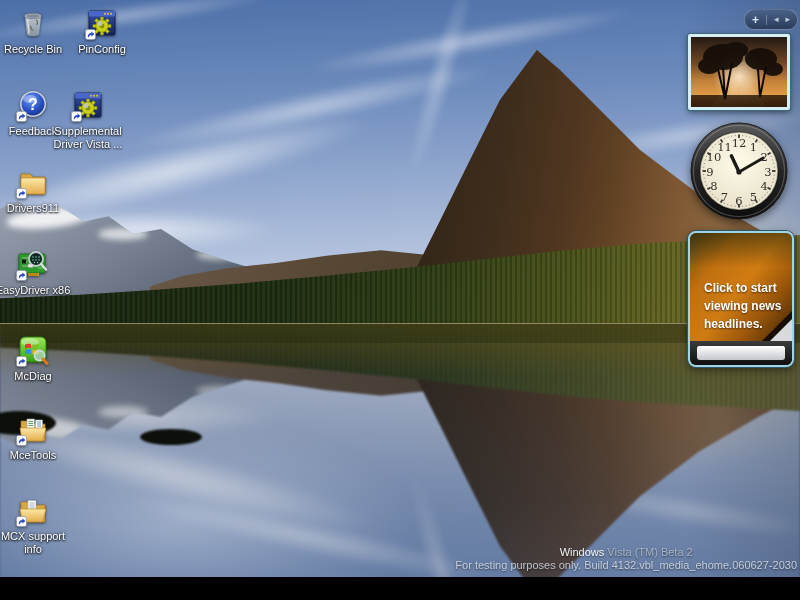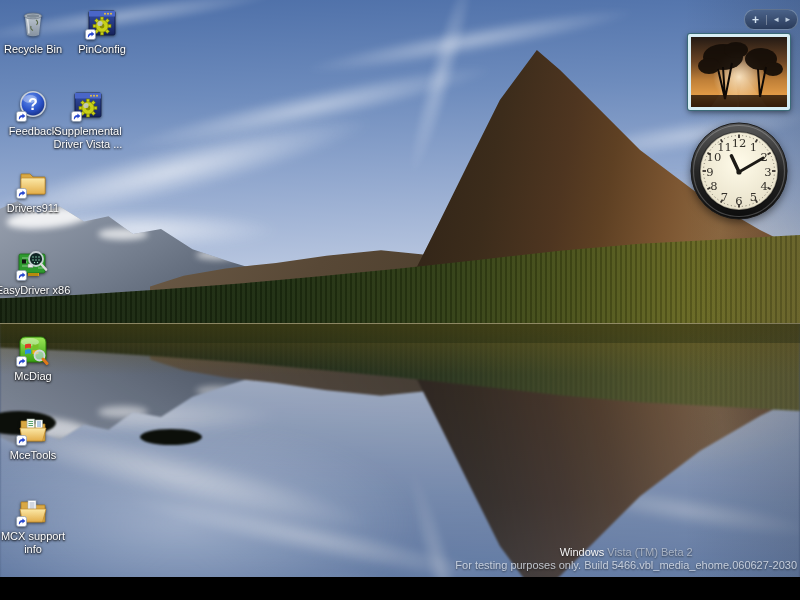--- a/index.html
+++ b/index.html
@@ -503,27 +503,35 @@
         <text class="cnum" x="36.5" y="30.7" text-anchor="middle">11</text>
       </g>
       <g stroke="#1c1a16" stroke-linecap="round">
         <line x1="51" y1="52" x2="43.4" y2="35.7" stroke-width="3.4"></line>
         <line x1="51" y1="52" x2="75.2" y2="38" stroke-width="2.8"></line>
       </g>
       <circle cx="51" cy="52" r="2.6" fill="#1c1a16"></circle>
     </svg>
   </div>
 
+  <div class="news-gadget">
+    <div class="topshade"></div>
+    <div class="news-msg">Click to start viewing news headlines.</div>
+    <div class="curlshadow"></div>
+    <div class="curl"></div>
+    <div class="news-base"></div>
+    <div class="news-bar"></div>
+  </div>
 
   <div class="watermark">
     <div>
       <span class="wm-brand">Windows</span>
       <span class="wm-edition">Vista (TM) Beta 2</span>
     </div>
-    <div class="wm-build">For testing purposes only. Build 5466.vbl_media_ehome.060627-2030</div>
+    <div class="wm-build">For testing purposes only. Build 4132.vbl_media_ehome.060627-2030</div>
   </div>
 
   <div class="taskbar">
     <div class="start-orb">
       <svg width="18" height="18" viewBox="0 0 18 18">
         <path d="M1.5 4.6 C3.6 3.4 6 3.3 8.3 4.2 L8.3 8.6 C6 7.7 3.6 7.8 1.5 9 Z" fill="#e03c28"></path>
         <path d="M9.7 4.4 C12 5.3 14.4 5.2 16.5 4 L16.5 8.4 C14.4 9.6 12 9.7 9.7 8.8 Z" fill="#78c028"></path>
         <path d="M1.5 10.4 C3.6 9.2 6 9.1 8.3 10 L8.3 14.4 C6 13.5 3.6 13.6 1.5 14.8 Z" fill="#2890e0"></path>
         <path d="M9.7 10.2 C12 11.1 14.4 11 16.5 9.8 L16.5 14.2 C14.4 15.4 12 15.5 9.7 14.6 Z" fill="#f0b018"></path>
       </svg>

